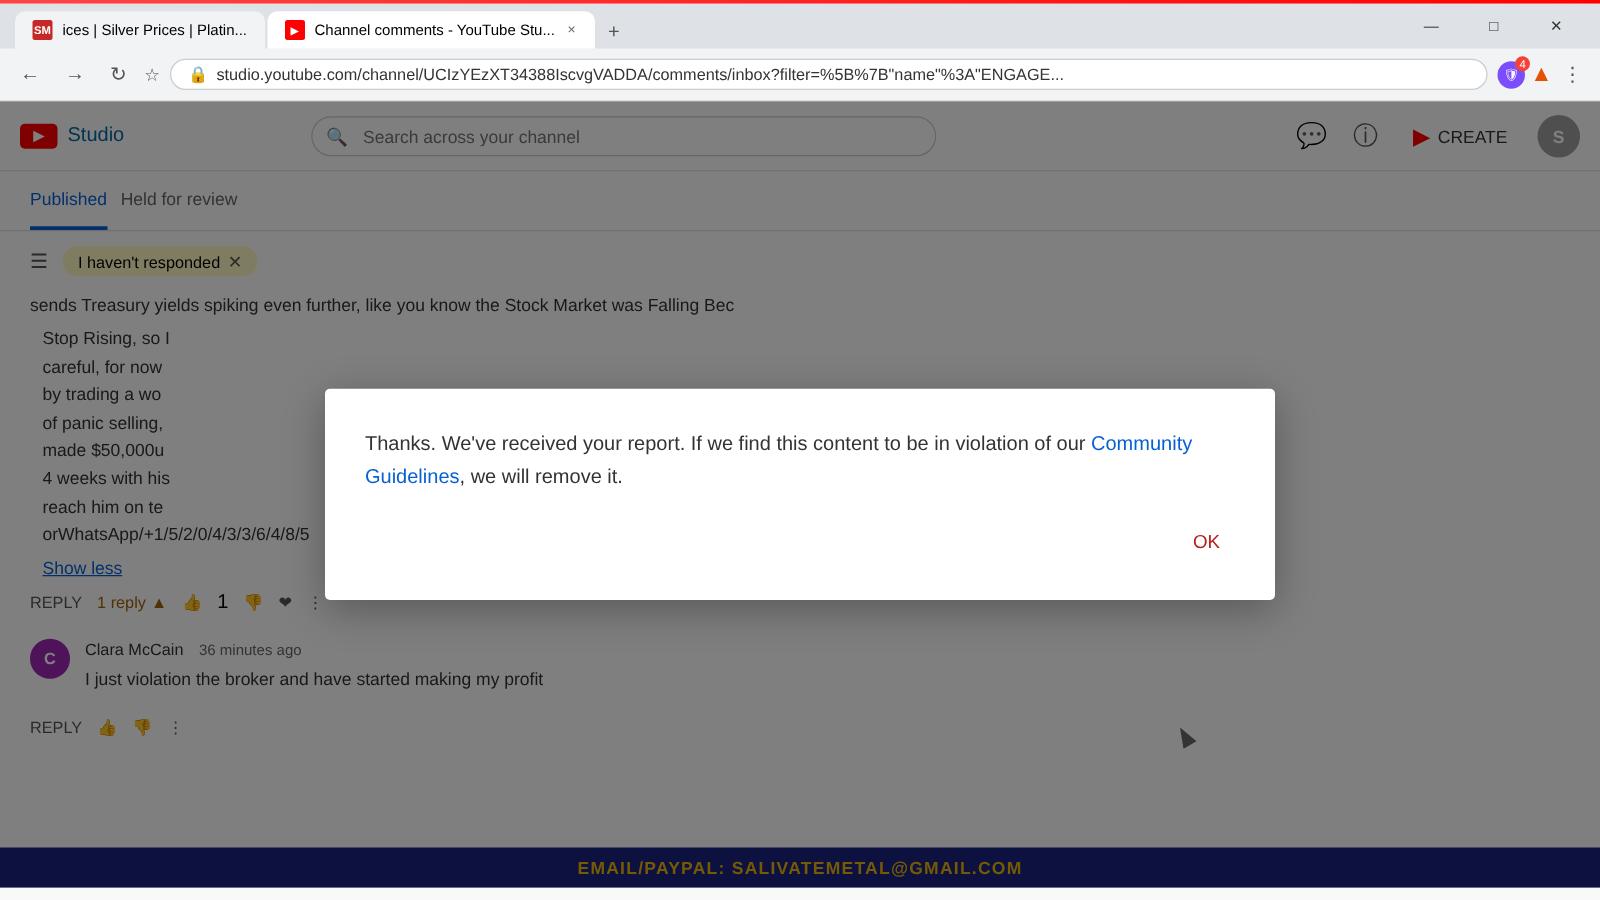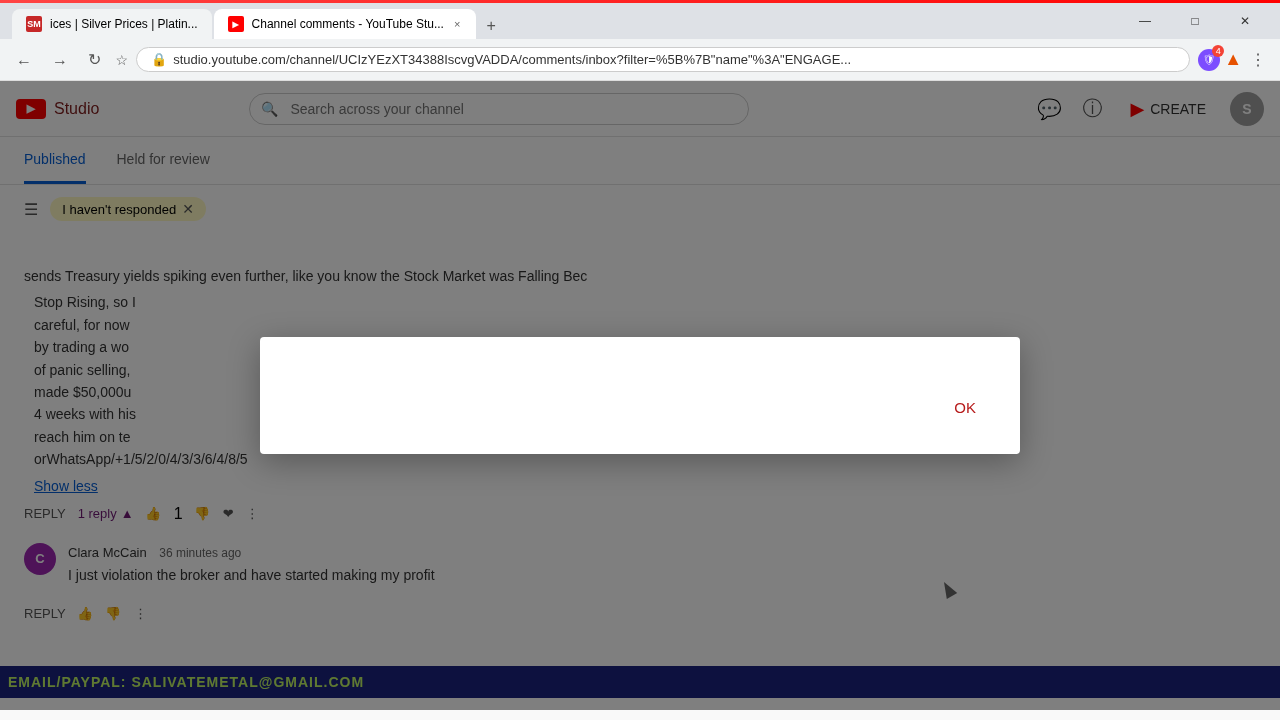--- a/index.html
+++ b/index.html
@@ -28,67 +28,67 @@
     .triangle-icon { color: #e65100; font-size: 18px; }
     .menu-btn { background: none; border: none; cursor: pointer; color: #555; font-size: 16px; padding: 4px; }
 
     
     .yt-studio { flex: 1; background: #fff; display: flex; flex-direction: column; position: relative; }
 
     
     .yt-header { background: #fff; border-bottom: 1px solid #e0e0e0; height: 56px; display: flex; align-items: center; padding: 0 16px; gap: 16px; z-index: 10; }
     .yt-logo { display: flex; align-items: center; gap: 8px; }
     .yt-logo-icon { background: #ff0000; color: white; border-radius: 4px; width: 30px; height: 20px; display: flex; align-items: center; justify-content: center; font-size: 11px; font-weight: bold; }
-    .yt-logo-text { font-size: 16px; font-weight: 500; color: #7f1d1d; }
+    .yt-logo-text { font-size: 16px; font-weight: 500; color: #0369a1; }
     .yt-search { flex: 1; max-width: 500px; margin: 0 auto; position: relative; }
     .yt-search input { width: 100%; border: 1px solid #ccc; border-radius: 20px; padding: 7px 16px 7px 40px; font-size: 14px; outline: none; }
     .yt-search .search-icon-inner { position: absolute; left: 12px; top: 50%; transform: translateY(-50%); color: #666; font-size: 14px; }
     .header-actions { display: flex; align-items: center; gap: 12px; margin-left: auto; }
     .header-icon-btn { background: none; border: none; cursor: pointer; color: #555; font-size: 20px; padding: 4px; border-radius: 50%; }
     .create-btn { background: none; border: none; cursor: pointer; display: flex; align-items: center; gap: 6px; padding: 6px 12px; border-radius: 4px; font-size: 14px; font-weight: 500; color: #333; }
     .create-icon { color: #ff0000; font-size: 18px; }
     .avatar-circle { width: 34px; height: 34px; border-radius: 50%; background: #9e9e9e; display: flex; align-items: center; justify-content: center; color: white; font-size: 14px; font-weight: bold; }
 
     
     .yt-body { display: flex; flex: 1; overflow: hidden; }
 
     
     .main-content { flex: 1; overflow: hidden; background: #fff; position: relative; }
 
     
-    .tabs-row { display: flex; align-items: center; padding: 0 24px; border-bottom: 1px solid #e0e0e0; gap: 31px; height: 48px; }
+    .tabs-row { display: flex; align-items: center; padding: 0 24px; border-bottom: 1px solid #e0e0e0; gap: 11px; height: 48px; }
     .tab-item { font-size: 14px; color: #666; cursor: pointer; padding: 14px 0; border-bottom: 3px solid transparent; }
     .tab-item.active { color: #065fd4; border-bottom-color: #065fd4; font-weight: 500; }
 
     
     .filter-row { display: flex; align-items: center; padding: 12px 24px; gap: 12px; }
     .filter-icon { color: #555; font-size: 16px; }
     .filter-chip { background: #fef9c3; border-radius: 16px; padding: 4px 12px; font-size: 13px; display: flex; align-items: center; gap: 6px; }
     .filter-chip .chip-close { cursor: pointer; font-size: 14px; color: #555; }
 
     
     .comment-area { padding: 0 34px; overflow: hidden; }
     .comment-text { font-size: 14px; color: #333; line-height: 1.6; max-width: 600px; }
     .comment-text .show-less { color: #065fd4; cursor: pointer; font-size: 14px; display: block; margin-top: 4px; }
 
     
     .comment-actions { display: flex; align-items: center; gap: 12px; padding: 8px 24px; }
     .action-btn { background: none; border: none; cursor: pointer; color: #555; font-size: 13px; display: flex; align-items: center; gap: 4px; }
-    .reply-count { color: #701a75; font-size: 13px; cursor: pointer; display: flex; align-items: center; gap: 4px; }
+    .reply-count { color: #a16207; font-size: 13px; cursor: pointer; display: flex; align-items: center; gap: 4px; }
 
     
     .reply-comment { padding: 12px 24px; display: flex; gap: 12px; }
     .reply-avatar { width: 32px; height: 32px; border-radius: 50%; background: #9c27b0; color: white; display: flex; align-items: center; justify-content: center; font-size: 13px; font-weight: bold; flex-shrink: 0; }
     .reply-body { flex: 1; }
     .reply-author { font-size: 13px; font-weight: 500; color: #333; display: inline; margin-top: 44px; }
     .reply-time { font-size: 12px; color: #666; margin-left: 8px; }
     .reply-text { font-size: 14px; color: #333; line-height: 1.5; margin-top: 4px; }
 
     
-    .bottom-banner { background: #1a237e; color: #bef264; text-align: left; padding: 8px; font-size: 14px; font-weight: bold; letter-spacing: 1px; position: absolute; bottom: 12px; width: 100%; z-index: 5; }
+    .bottom-banner { background: #1a237e; color: #eab308; text-align: center; padding: 8px; font-size: 14px; font-weight: bold; letter-spacing: 1px; position: absolute; bottom: 0; width: 100%; z-index: 5; }
 
     
     .modal-overlay { position: absolute; top: 0; left: 0; right: 0; bottom: 0; background: rgba(0,0,0,0.5); z-index: 100; display: flex; align-items: center; justify-content: center; }
     .modal-dialog { background: white; border-radius: 4px; width: 760px; padding: 32px; box-shadow: 0 8px 32px rgba(0,0,0,0.3); position: relative; }
     .modal-text { font-size: 16px; color: #333; line-height: 1.6; }
     .modal-link { color: #065fd4; text-decoration: none; }
     .modal-actions { display: flex; justify-content: flex-end; margin-top: 24px; }
     .ok-btn { background: none; border: none; cursor: pointer; color: #b71c1c; font-size: 15px; font-weight: 500; padding: 6px 12px; border-radius: 4px; }
 
     
@@ -102,21 +102,21 @@
       border-width: 0 6px 16px 6px;
       border-color: transparent transparent #333 transparent;
       transform: rotate(-30deg);
     }
 
     
     .browser-top-border { height: 3px; background: linear-gradient(to right, #ff4444, #ff0000); }
 
     
     .above-comment { padding: 0 24px; margin-bottom: 4px; }
-    .above-text { font-size: 14px; color: #333; line-height: 1.6; margin-top: 32px; }
+    .above-text { font-size: 14px; color: #333; line-height: 1.6; }
   </style>
 </head>
 <body>
 
 <div class="browser-frame">
 
   <div class="browser-top-border"></div>
 
   <div class="title-bar">
     <div class="title-bar-tabs">
@@ -246,20 +246,23 @@
 
       </div>
     </div>
 
     <div class="bottom-banner">
       <span>EMAIL/PAYPAL: SALIVATEMETAL@GMAIL.COM</span>
     </div>
 
     <div class="modal-overlay">
       <div class="modal-dialog">
+        <p class="modal-text">
+          <span>Thanks. We've received your report. If we find this content to be in violation of our </span><a class="modal-link" href="#">Community Guidelines</a><span>, we will remove it.</span>
+        </p>
         <div class="modal-actions">
           <button class="ok-btn">OK</button>
         </div>
       </div>
     </div>
 
     <div class="cursor" style="left: 942px; top: 500px;"></div>
 
   </div>
 </div>

